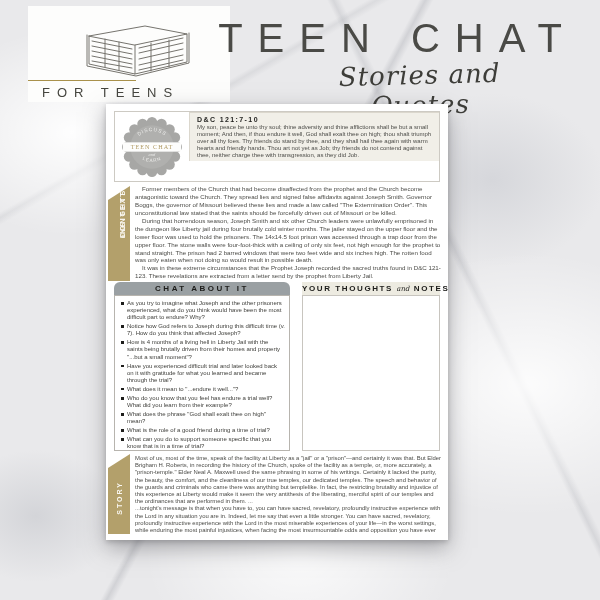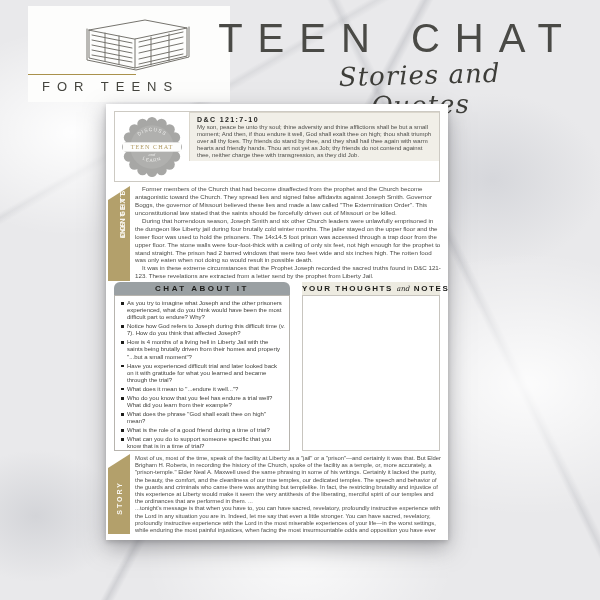--- a/index.html
+++ b/index.html
@@ -12,21 +12,21 @@
       radial-gradient(ellipse 300px 220px at 88% 64%, rgba(255,255,255,.85), rgba(255,255,255,0) 60%),
       radial-gradient(ellipse 260px 200px at 50% 92%, rgba(255,255,255,.8), rgba(255,255,255,0) 60%),
       radial-gradient(ellipse 180px 140px at 82% 30%, rgba(198,200,206,.55), rgba(198,200,206,0) 62%),
       radial-gradient(ellipse 140px 110px at 6% 86%, rgba(190,192,198,.5), rgba(190,192,198,0) 60%),
       linear-gradient(118deg, transparent 45.6%, rgba(165,167,174,.35) 46.3%, transparent 47.2%),
       linear-gradient(64deg, transparent 69.4%, rgba(165,167,174,.28) 70.1%, transparent 71%),
       linear-gradient(150deg, transparent 22.4%, rgba(170,172,178,.22) 23%, transparent 23.8%);
     position:relative;
   }
   
-  .logo-panel { position:absolute; left:28px; top:6px; width:202px; height:96px; background:#fdfdfc; padding:10px 0 0 10px; }
+  .logo-panel { position:absolute; left:28px; top:6px; width:202px; height:96px; background:#fdfdfc; padding:16px 0 0 10px; }
   .logo-sketch { display:block; margin:0 auto; }
   .logo-divider { width:108px; height:0; border-top:1.5px solid #a9914b; margin:2px 0 4px -10px; padding:0; }
   .logo-label { font-size:13px; letter-spacing:7px; color:#45453f; padding-left:4px; }
   .site-title { position:absolute; left:205px; top:16px; width:385px; text-align:center;
     font-size:40px; font-weight:300; letter-spacing:15px; color:#4a4a46; white-space:nowrap; }
   .site-subtitle { position:absolute; left:300px; top:60px; width:240px; text-align:center;
     font-family:"DejaVu Serif", serif; font-style:italic; font-size:26px; color:#3d3d39; letter-spacing:1px;
     transform:rotate(-1.5deg); }
   
   .page { position:absolute; left:106px; top:104px; width:342px; height:436px; background:#ffffff;

